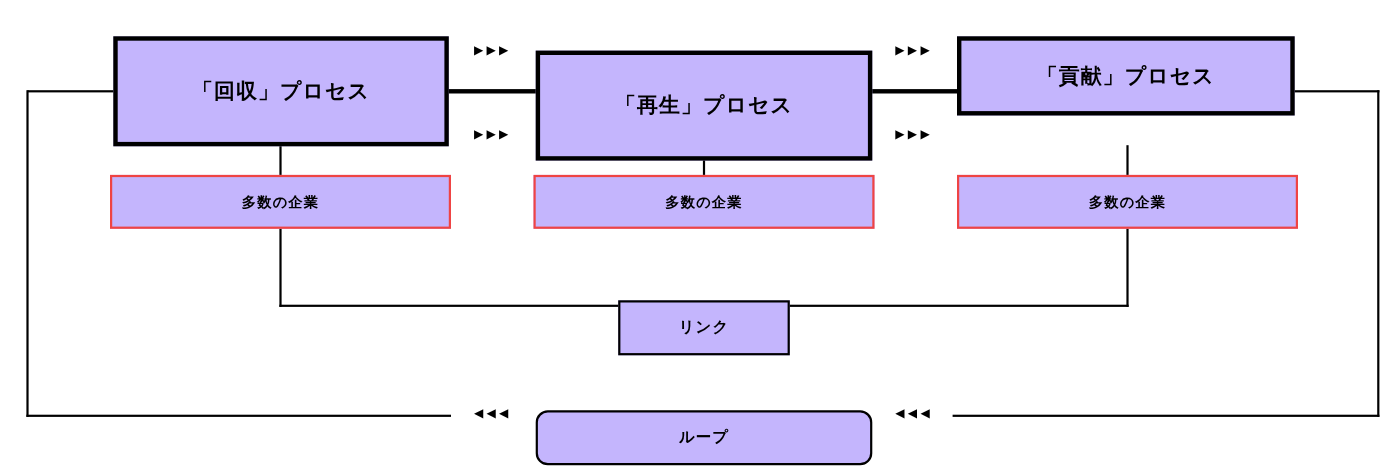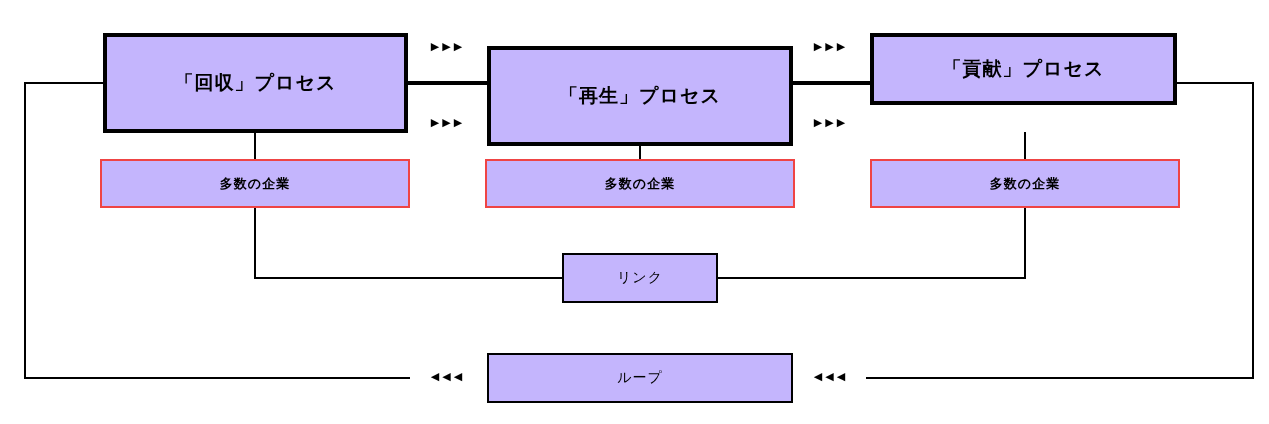--- a/index.html
+++ b/index.html
@@ -29,22 +29,23 @@
   }
   .sub-box{
     border:2px solid #ef4444;
     font-size:13px;
     font-weight:bold;
     letter-spacing:1px;
   }
   .mid-box{
     border:2px solid #000;
     font-size:14px;
-    font-weight:normal;
+    font-weight:bold;
     letter-spacing:1px;
+    margin-top:20px;
   }
   .line{
     position:absolute;
     background:#000;
     z-index:1;
   }
   .thick{background:#000;}
   .arrow{
     position:absolute;
     font-size:11px;
@@ -106,17 +107,17 @@
   <div class="line" style="left:1024px;top:207px;width:2px;height:72px;"></div>
   <div class="line" style="left:715px;top:277px;width:311px;height:2px;"></div>
 
   <div class="box mid-box" style="left:562px;top:253px;width:156px;height:50px;">
     <span>リンク</span>
   </div>
 
   <div class="arrow" style="left:424px;top:371px;width:48px;">◀◀◀</div>
   <div class="arrow" style="left:807px;top:371px;width:48px;">◀◀◀</div>
 
-  <div class="box mid-box" style="left:487px;top:353px;width:306px;height:50px;">
+  <div class="box mid-box" style="left:487px;top:353px;width:306px;height:50px;border-radius:11px;">
     <span>ループ</span>
   </div>
 
 </div>
 
 </body></html>

